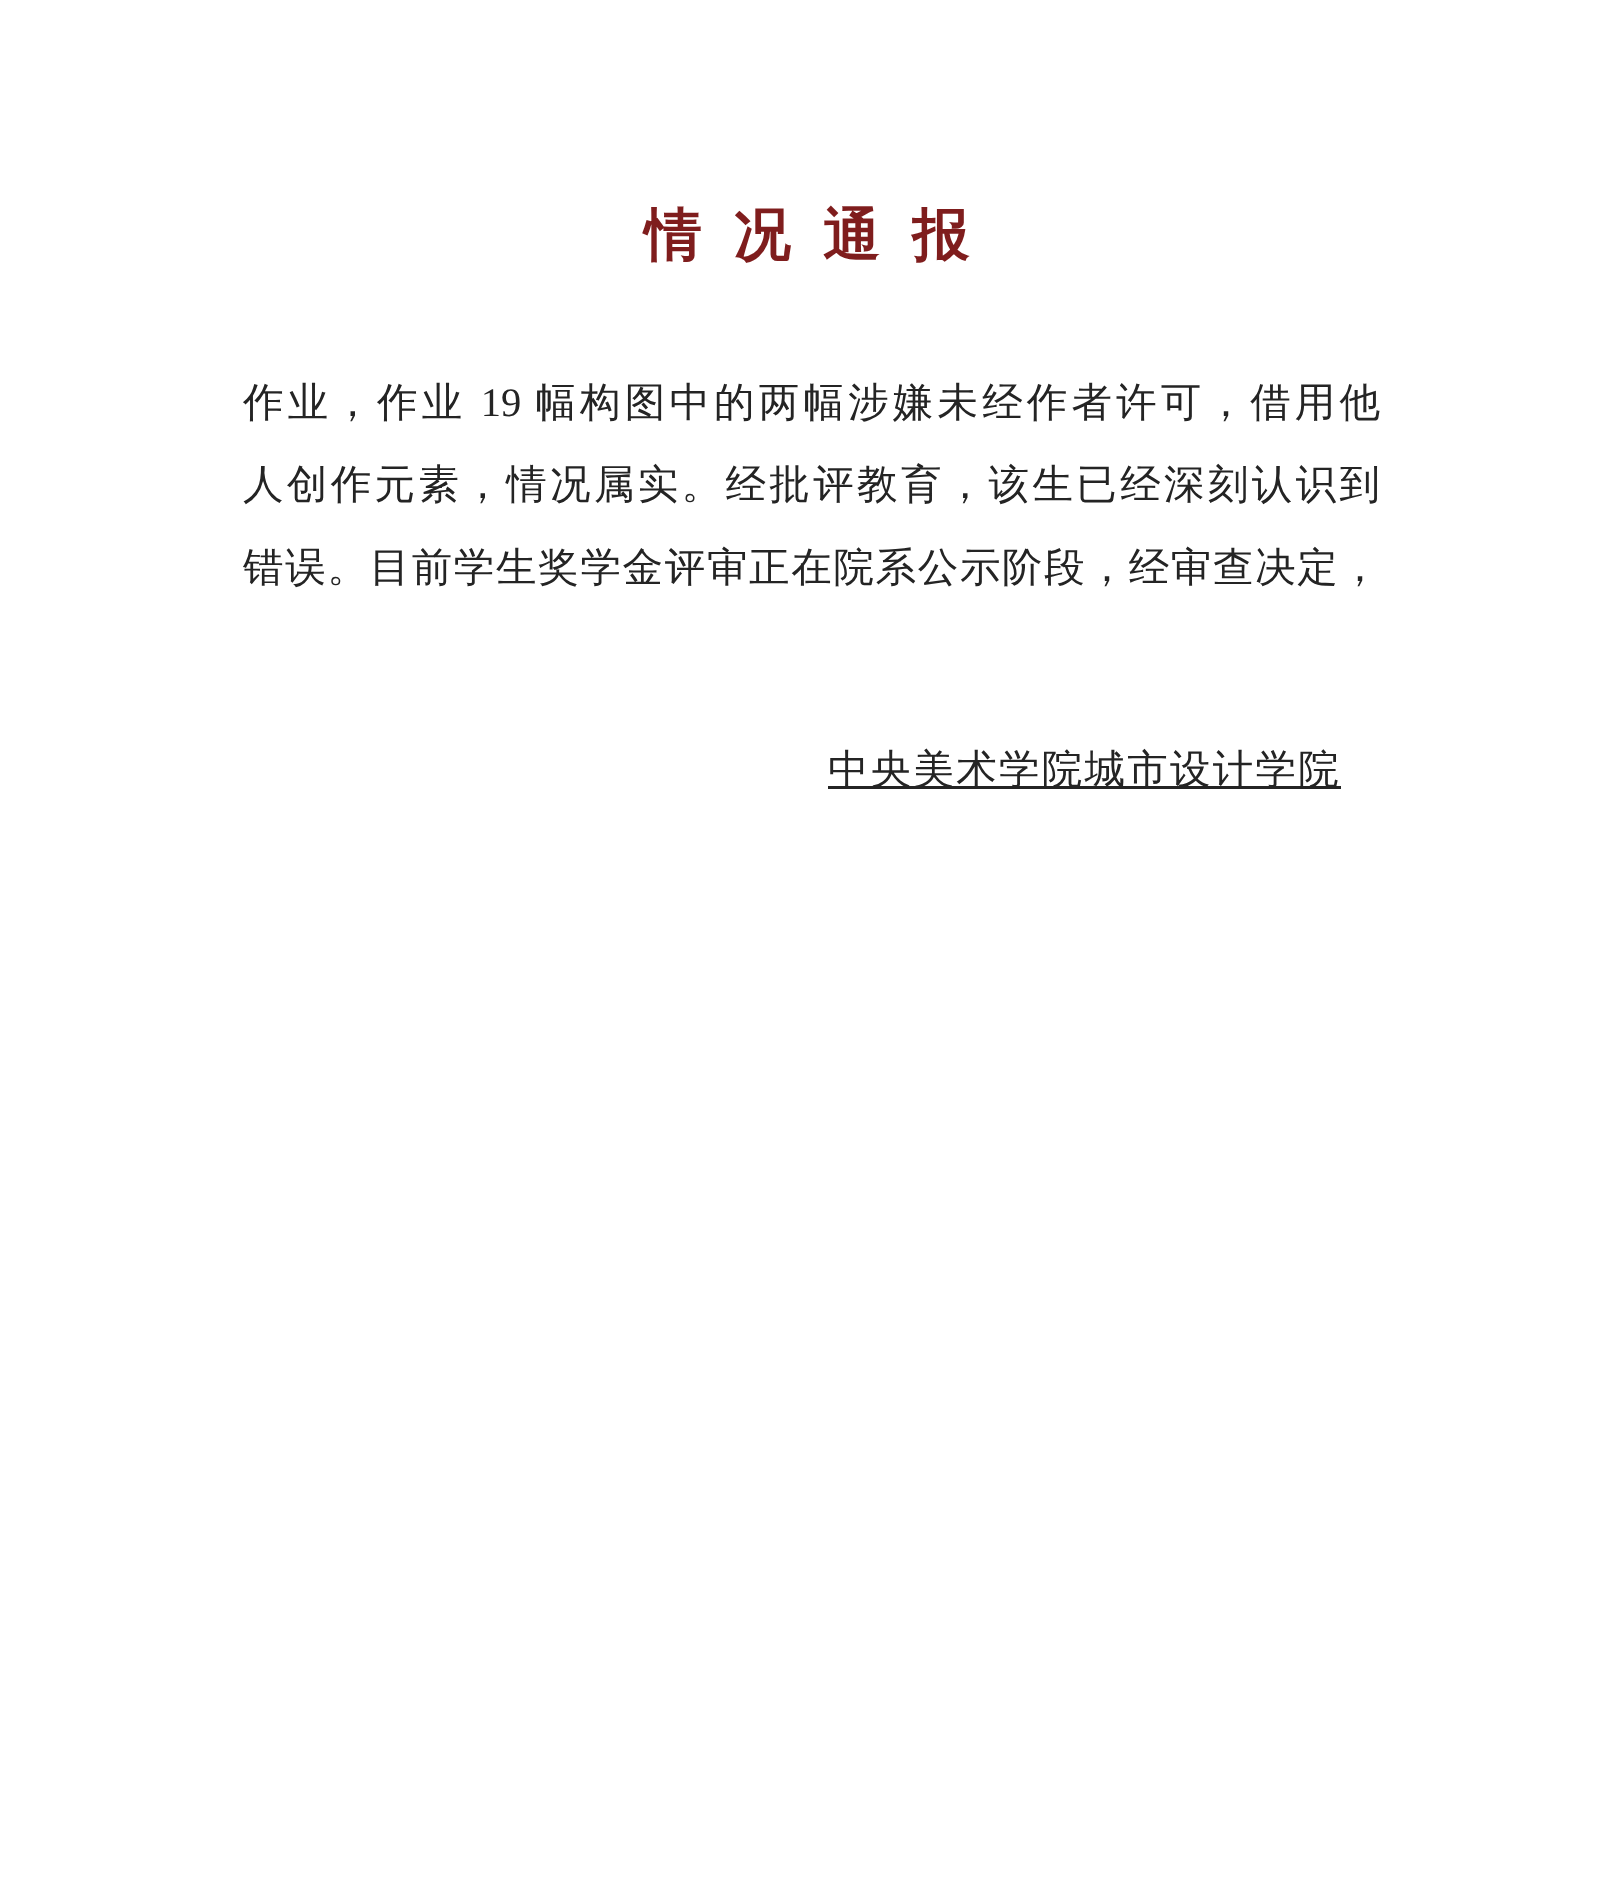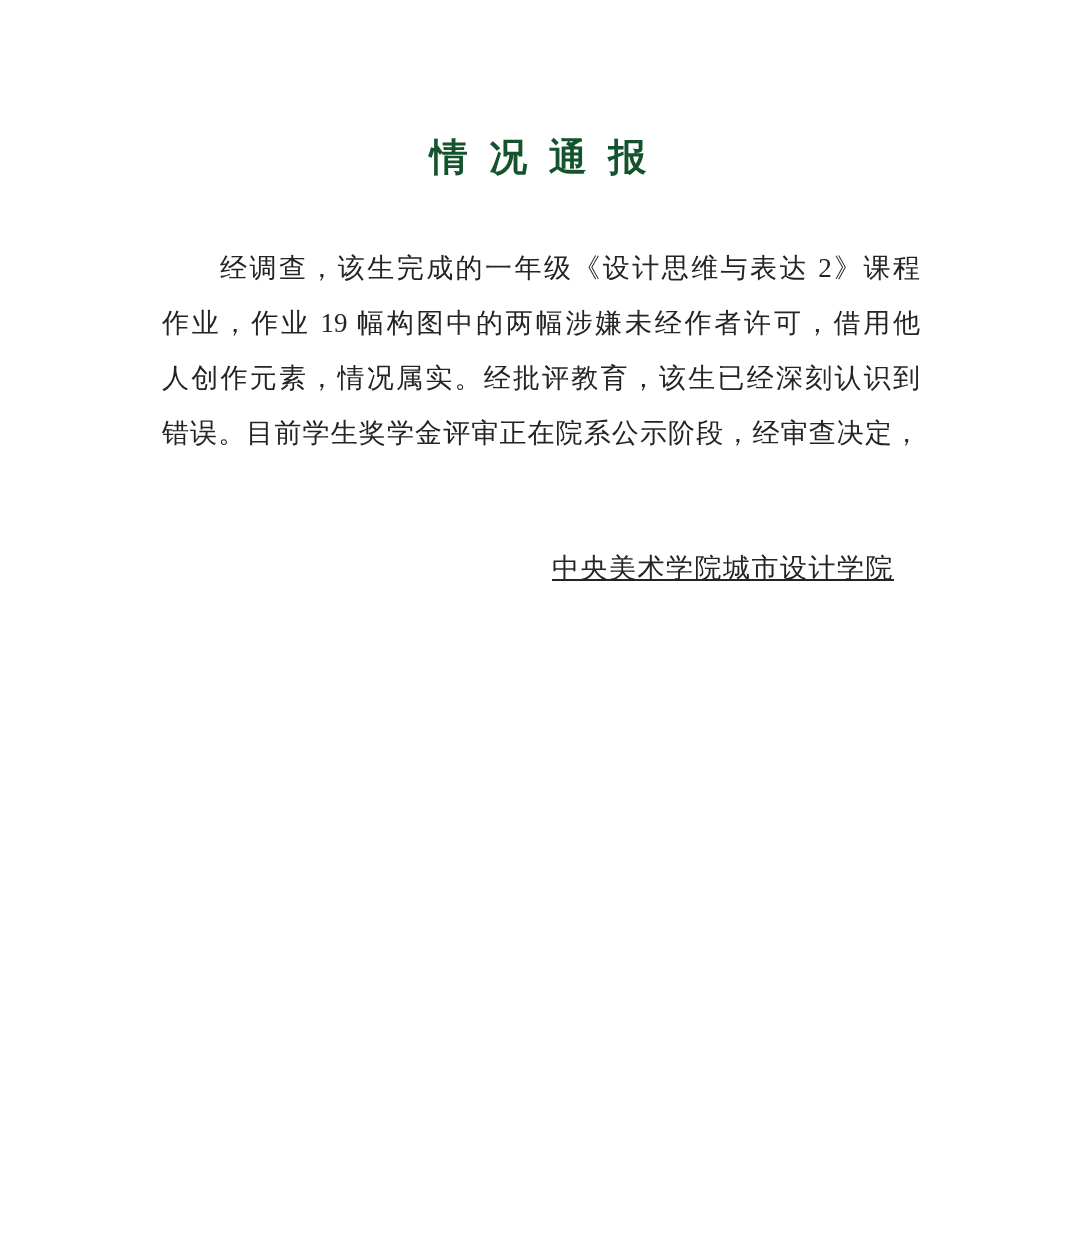--- a/index.html
+++ b/index.html
@@ -26,21 +26,21 @@
     top: 130px;
     width: 758px;
   }
   .title {
     margin: 0 0 56px 0;
     font-size: 38px;
     font-weight: bold;
     line-height: 55px;
     letter-spacing: 6px;
     text-align: center;
-    color: #14532d;
+    color: #7f1d1d;
   }
   .line {
     font-size: 27px;
     line-height: 55px;
     letter-spacing: 1.5px;
     color: #242424;
   }
   .just {
     letter-spacing: 0;
     text-align: justify;
@@ -73,21 +73,20 @@
 </head>
 <body>
 
 <div class="page">
   <div class="content">
 
     <h1 class="title">情 况 通 报</h1>
 
 
     <div>
-      <div class="line just indent">经调查，该生完成的一年级《设计思维与表达 2》课程</div>
       <div class="line just">作业，作业 19 幅构图中的两幅涉嫌未经作者许可，借用他</div>
       <div class="line just">人创作元素，情况属实。经批评教育，该生已经深刻认识到</div>
       <div class="line just">错误。目前学生奖学金评审正在院系公示阶段，经审查决定，</div>
     </div>
 
 
     <div class="sig-block">
       <div class="signature">中央美术学院城市设计学院</div>
     </div>
 

